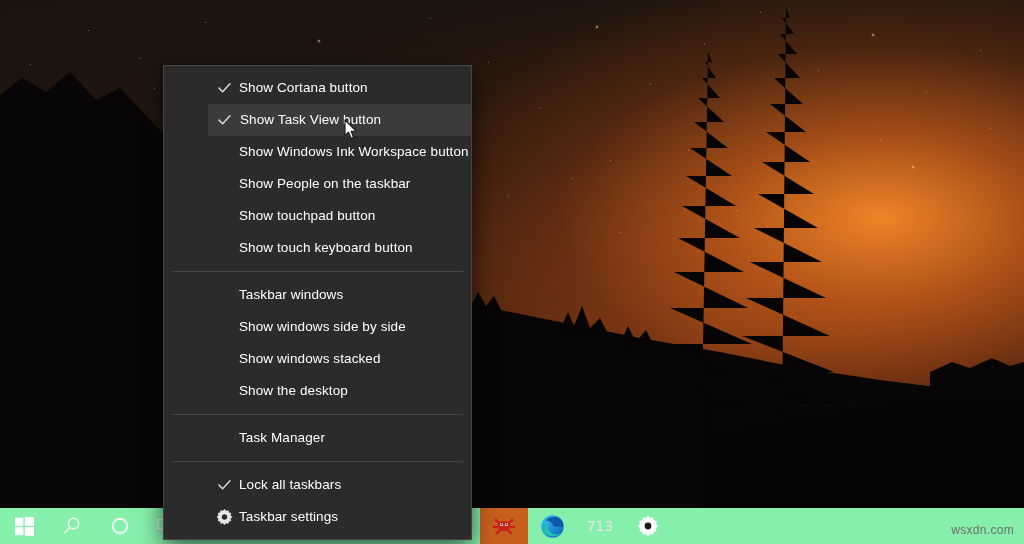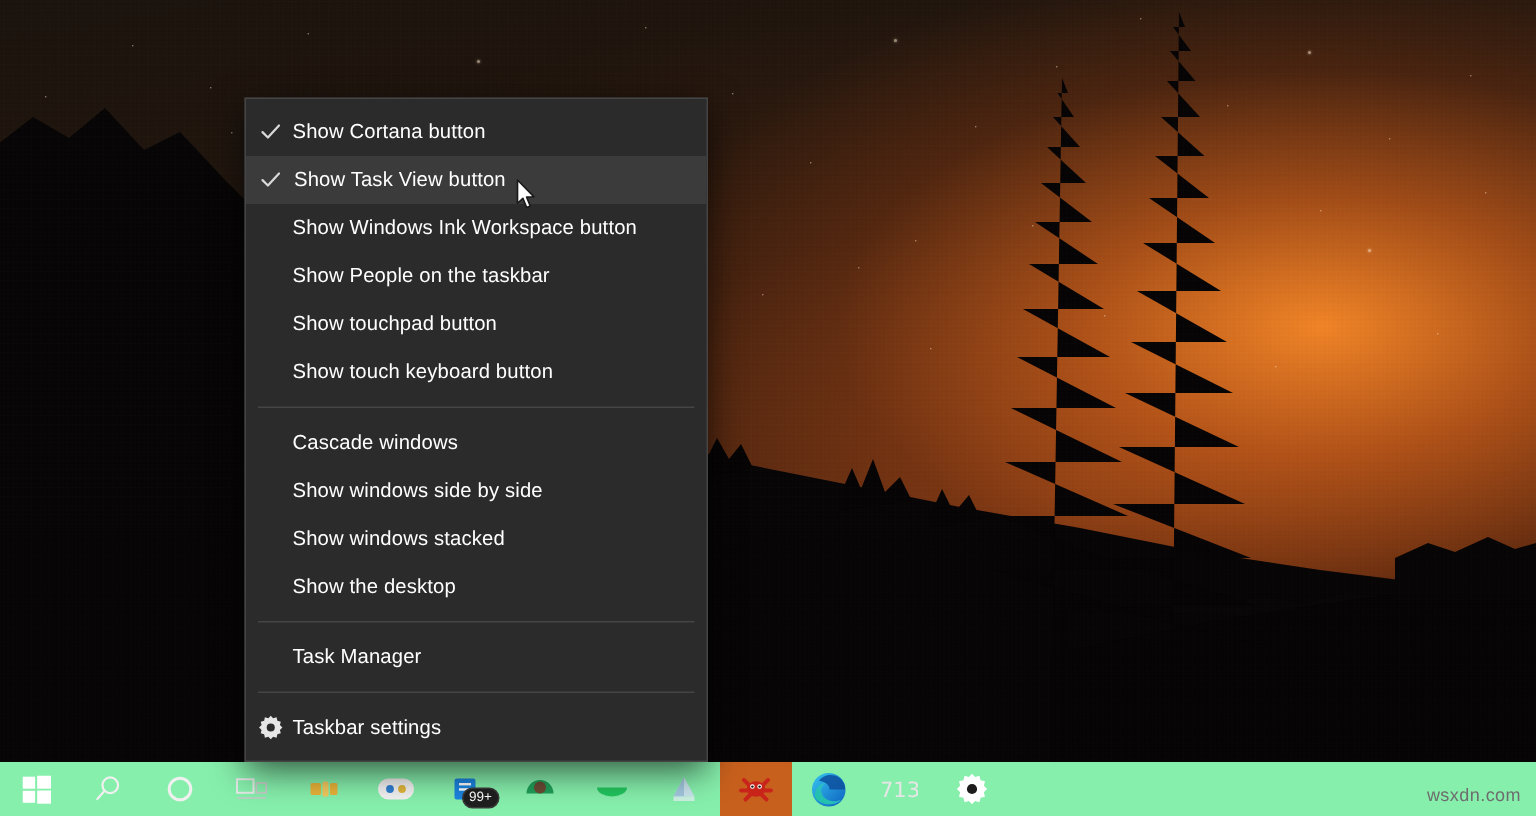--- a/index.html
+++ b/index.html
@@ -37,21 +37,21 @@
     position:absolute; left:163px; top:65px; width:309px;
     background:#2b2b2b;
     border:1px solid #454545;
     box-shadow:0 6px 22px rgba(0,0,0,.66);
     padding:6px 0 6px 0;
     z-index:50;
   }
   .mi {
     position:relative; height:32px; display:flex; align-items:center;
     color:#ffffff; font-size:13.5px; letter-spacing:.1px;
-    padding-left:31px; cursor:default; white-space:nowrap;
+    padding-left:31px; cursor:default; white-space:nowrap;margin-left:44px;
   }
   .mi .lbl { line-height:1; }
   .mi.hl { background:#3b3b3b;padding-left:32px; }
   .mi .ck {
     position:absolute; left:9px; top:50%; transform:translateY(-50%);
     width:15px; height:15px;
   }
   .mi .ck svg { display:block; }
   .mi .gear {
     position:absolute; left:8px; top:50%; transform:translateY(-50%);
@@ -196,36 +196,44 @@
         <span class="lbl">Show People on the taskbar</span>
       </div>
       <div class="mi">
         <span class="lbl">Show touchpad button</span>
       </div>
       <div class="mi">
         <span class="lbl">Show touch keyboard button</span>
       </div>
       <div class="sep"></div>
       <div class="mi">
-        <span class="lbl">Cascade windows</span>
+        <span class="lbl">Taskbar windows</span>
       </div>
       <div class="mi">
         <span class="lbl">Show windows side by side</span>
       </div>
       <div class="mi">
         <span class="lbl">Show windows stacked</span>
       </div>
       <div class="mi">
         <span class="lbl">Show the desktop</span>
       </div>
       <div class="sep"></div>
       <div class="mi">
         <span class="lbl">Task Manager</span>
       </div>
       <div class="sep"></div>
+      <div class="mi">
+        <span class="ck">
+          <svg viewBox="0 0 15 15">
+            <path d="M2,7.6 L5.6,11.2 L13,3.2" fill="none" stroke="#d8d8d8" stroke-width="1.5" stroke-linecap="round" stroke-linejoin="round"></path>
+          </svg>
+        </span>
+        <span class="lbl">Lock all taskbars</span>
+      </div>
       <div class="mi">
         <span class="gear"><svg viewBox="0 0 17 17">
             <path d="M8.5,0.6 L10.1,2.3 L12.4,1.7 L12.9,4.0 L15.2,4.6 L14.6,6.8 L16.3,8.5 L14.6,10.2 L15.2,12.4 L12.9,13.0 L12.4,15.3 L10.1,14.7 L8.5,16.4 L6.9,14.7 L4.6,15.3 L4.1,13.0 L1.8,12.4 L2.4,10.2 L0.7,8.5 L2.4,6.8 L1.8,4.6 L4.1,4.0 L4.6,1.7 L6.9,2.3 Z" fill="#e6e6e6"></path>
             <circle cx="8.5" cy="8.5" r="2.7" fill="#2b2b2b"></circle>
           </svg></span>
         <span class="lbl">Taskbar settings</span>
       </div>
     </div>
 
   <svg id="cursor" viewBox="0 0 14 21">

